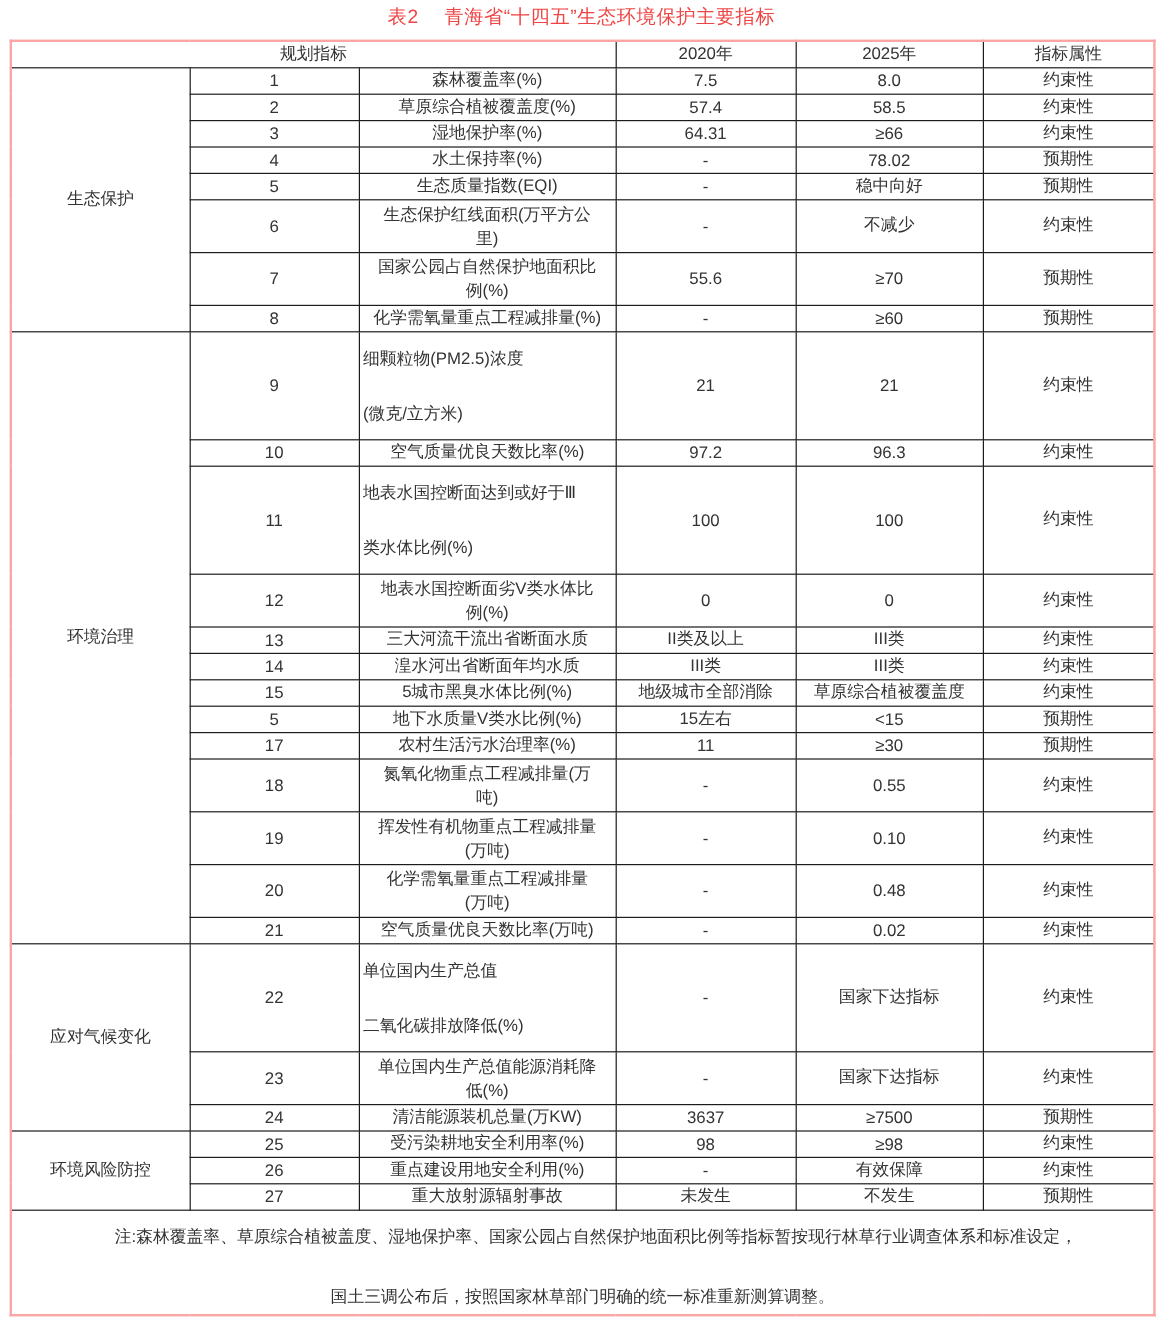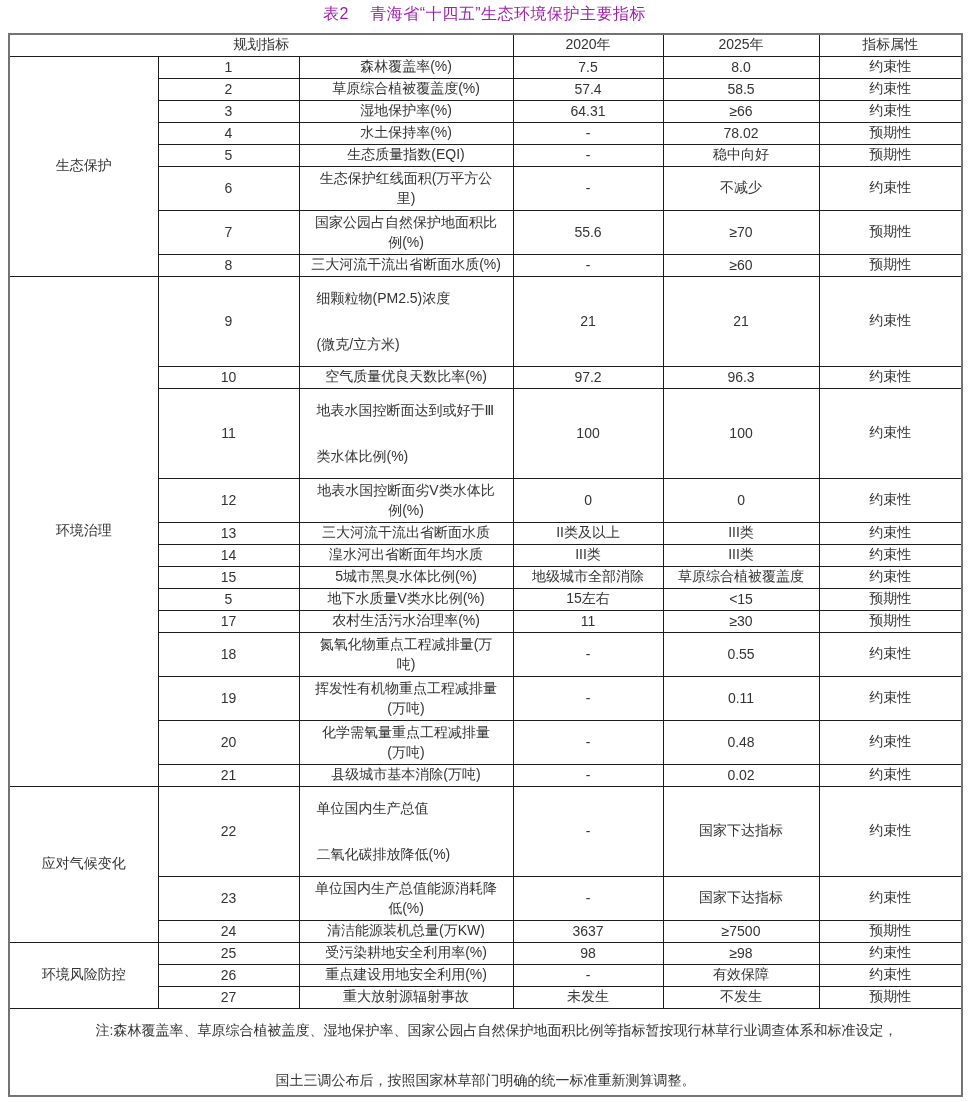--- a/index.html
+++ b/index.html
@@ -16,29 +16,29 @@
     background: #ffffff;
     overflow: hidden;
   }
   .doc-title {
     margin: 0;
     padding-top: 4px;
     height: 26px;
     text-align: center;
     font-size: 16px;
     font-weight: 500;
-    color: #a21caf;
+    color: #ef4444;
     letter-spacing: 0.5px;
   }
   table.indicators {
     border-collapse: collapse;
     table-layout: fixed;
     width: 953px;
     margin: 3px 0 0 8px;
-    border: 2px solid #737373;
+    border: 2px solid #fca5a5;
   }
   table.indicators td, table.indicators th {
     border: 1px solid #1c1c1c;
     font-size: 14px;
     font-weight: normal;
     text-align: center;
     vertical-align: middle;
     padding: 0;
     color: #333333;
     overflow: hidden;
@@ -46,21 +46,21 @@
   tr.h22 { height: 22px; }
   tr.two { height: 44px; }
   tr.tall { height: 90px; }
   thead tr { height: 22px; }
   td.ind.wrap {
     white-space: pre-line;
     line-height: 20px;
   }
   td.ind.spread {
     text-align: left;
-    padding-left: 17px;
+    padding-left: 3px;
   }
   td.ind.spread .line { line-height: 22px; }
   td.ind.spread .line + .line { margin-top: 24px; }
   tr.note-row { height: 88px; }
   td.note {
     text-align: left;
     vertical-align: top;
     font-size: 14px;
   }
   .note-line-1 {
@@ -144,21 +144,21 @@
         <tr class="two">
           <td>7</td>
           <td class="ind wrap">国家公园占自然保护地面积比
 例(%)</td>
           <td>55.6</td>
           <td>≥70</td>
           <td>预期性</td>
         </tr>
         <tr class="h22">
           <td>8</td>
-          <td class="ind">三大河流干流出省断面水质(%)</td>
+          <td class="ind">化学需氧量重点工程减排量(%)</td>
           <td>-</td>
           <td>≥60</td>
           <td>预期性</td>
         </tr>
         <tr class="tall">
           <td rowspan="13">环境治理</td>
           <td>9</td>
           <td class="ind spread">
             <div class="line">细颗粒物(PM2.5)浓度</div>
             <div class="line">(微克/立方米)</div>
@@ -233,34 +233,34 @@
 吨)</td>
           <td>-</td>
           <td>0.55</td>
           <td>约束性</td>
         </tr>
         <tr class="two">
           <td>19</td>
           <td class="ind wrap">挥发性有机物重点工程减排量
 (万吨)</td>
           <td>-</td>
-          <td>0.11</td>
+          <td>0.10</td>
           <td>约束性</td>
         </tr>
         <tr class="two">
           <td>20</td>
           <td class="ind wrap">化学需氧量重点工程减排量
 (万吨)</td>
           <td>-</td>
           <td>0.48</td>
           <td>约束性</td>
         </tr>
         <tr class="h22">
           <td>21</td>
-          <td class="ind">县级城市基本消除(万吨)</td>
+          <td class="ind">空气质量优良天数比率(万吨)</td>
           <td>-</td>
           <td>0.02</td>
           <td>约束性</td>
         </tr>
         <tr class="tall">
           <td rowspan="3">应对气候变化</td>
           <td>22</td>
           <td class="ind spread">
             <div class="line">单位国内生产总值</div>
             <div class="line">二氧化碳排放降低(%)</div>

